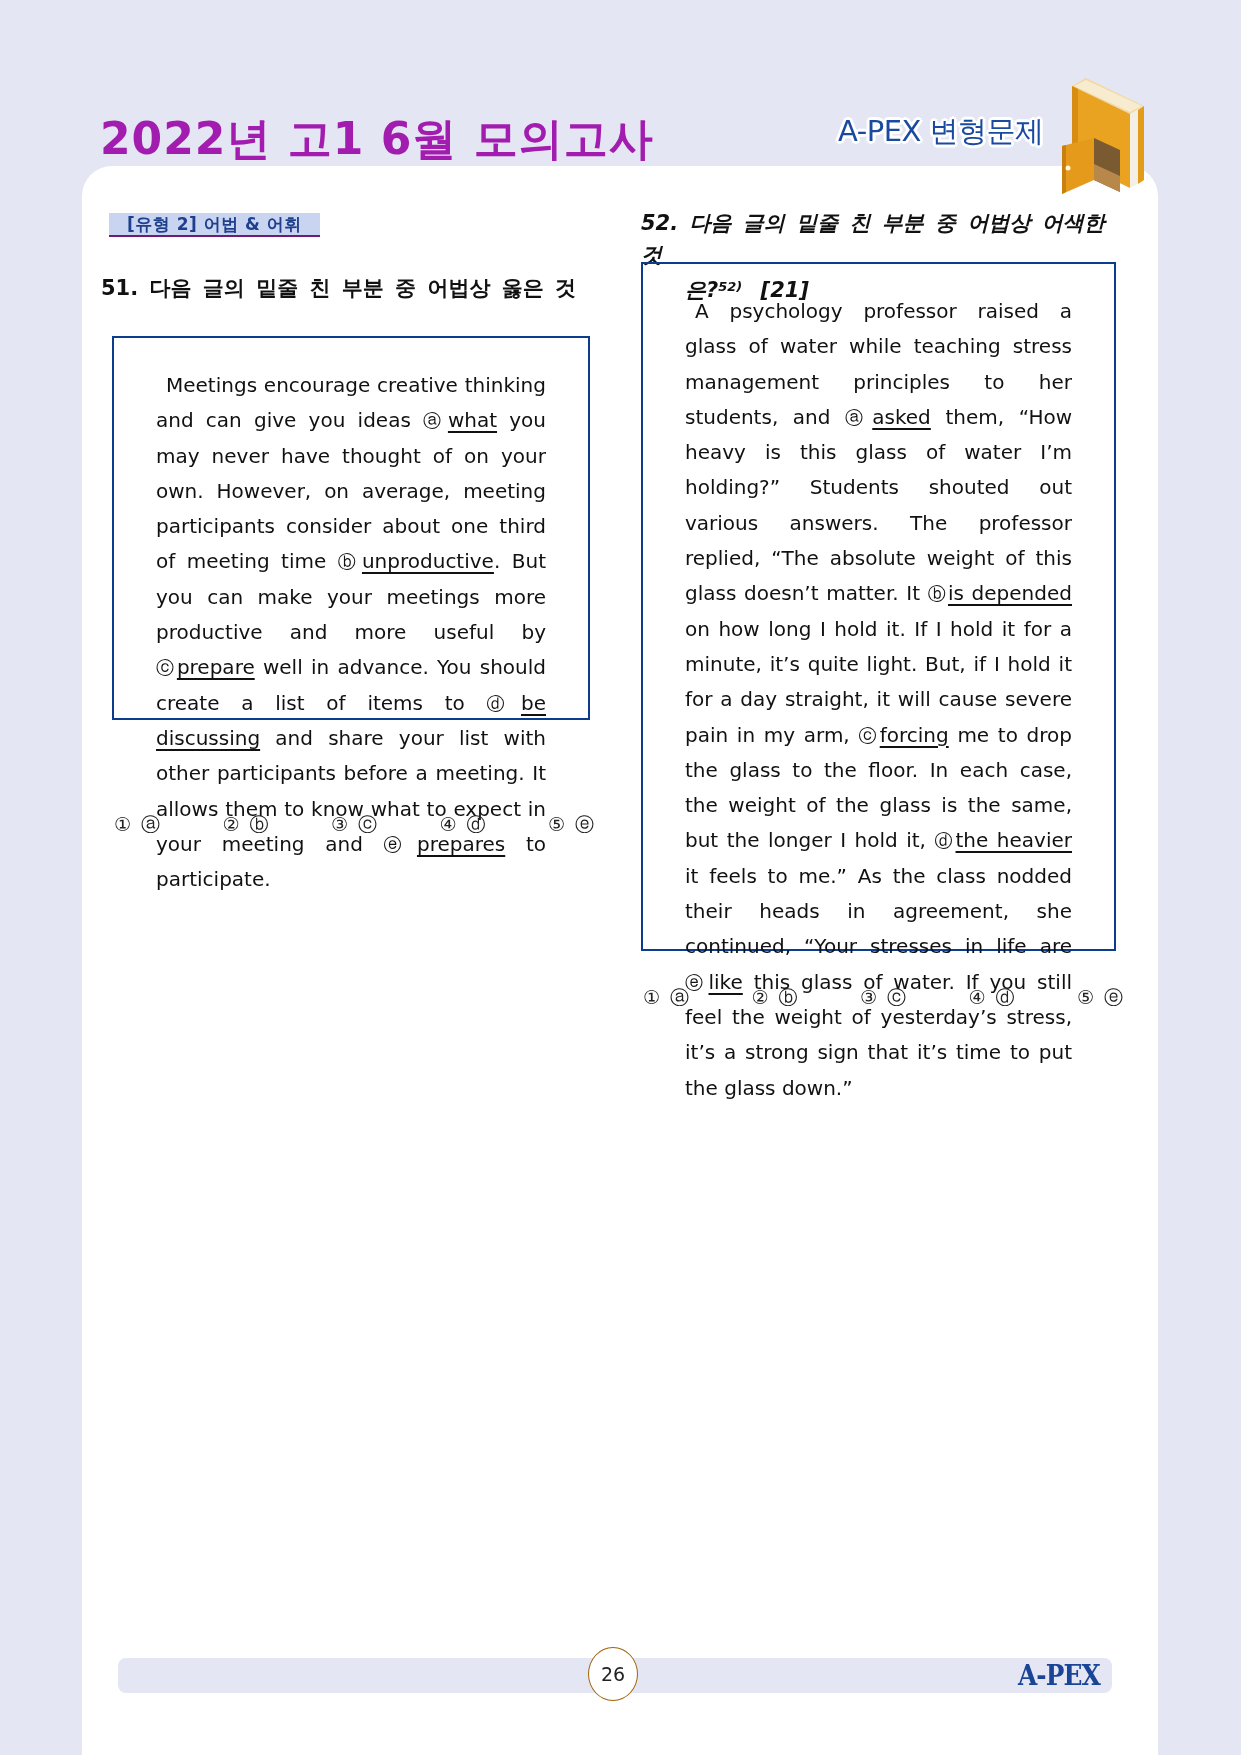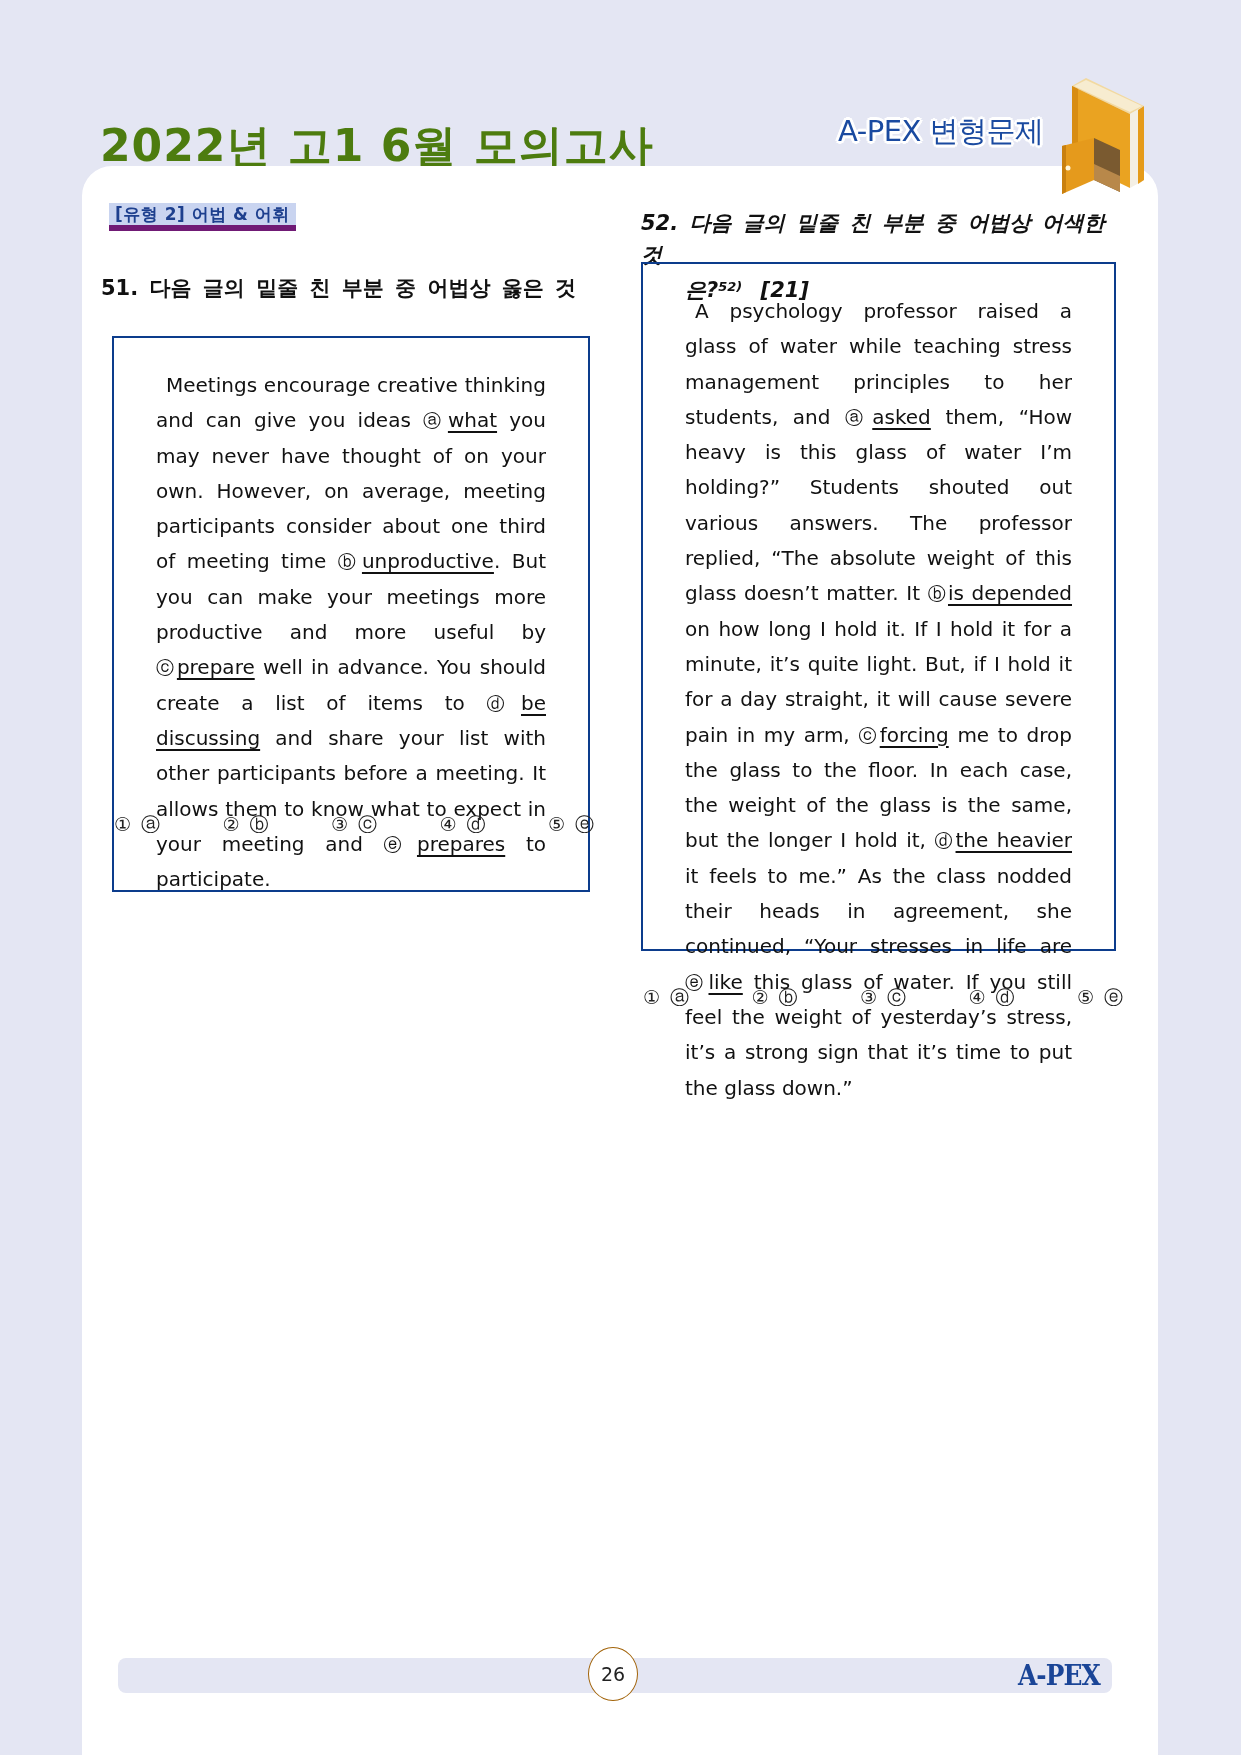--- a/index.html
+++ b/index.html
@@ -11,25 +11,25 @@
       height: 1755px;
       background: #e4e6f3;
       position: relative;
       overflow: hidden;
       font-family: "DejaVu Sans", sans-serif;
       color: #111;
     }
     .page-title {
       position: absolute;
       left: 100px;
-      top: 117px;
+      top: 110px;
       font-family: "DejaVu Sans", sans-serif;
       font-weight: bold;
       font-size: 44px;
-      color: #4d7c0f;
+      color: #a21caf;
       letter-spacing: 1px;
       white-space: nowrap;
     }
     .panel {
       position: absolute;
       left: 82px;
       top: 166px;
       width: 1076px;
       height: 1620px;
       background: #ffffff;
@@ -56,27 +56,27 @@
       left: 1058px;
       top: 76px;
       width: 90px;
       height: 126px;
     }
 
     
     .type-label {
       position: absolute;
       left: 109px;
-      top: 203px;
+      top: 213px;
       font-weight: bold;
       font-size: 17px;
       color: #1d3f8e;
       background: #c9d4f0;
-      border-bottom: 6px solid #701a75;
-      padding: 0 6px;
+      border-bottom: 2px solid #701a75;
+      padding: 0 18px;
       letter-spacing: 0.5px;
       line-height: 22px;
     }
     .q-title {
       position: absolute;
       font-weight: bold;
       font-size: 21px;
       line-height: 32px;
       color: #111;
       word-spacing: 4px;
@@ -104,21 +104,21 @@
       color: #111;
     }
     .passage p {
       margin: 16px;
       text-indent: 10px;
     }
     .p51 {
       left: 112px;
       top: 336px;
       width: 478px;
-      height: 556px;
+      height: 384px;
       padding: 14px 26px 0 26px;
     }
     .p52 {
       left: 641px;
       top: 262px;
       width: 475px;
       height: 689px;
       padding: 14px 26px 0 26px;
     }
     .mark {

